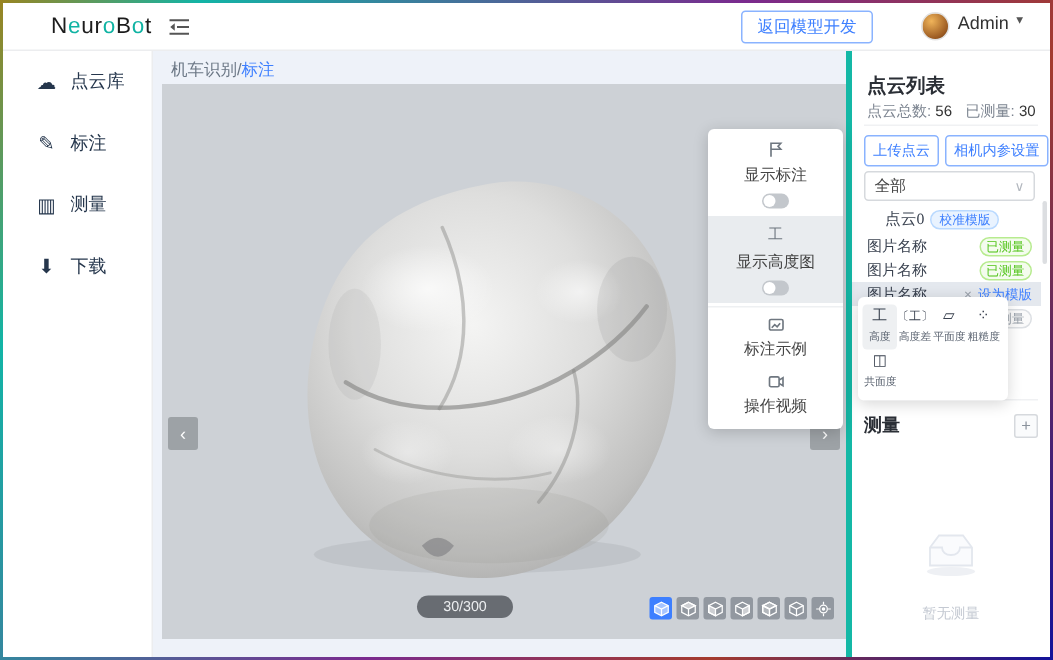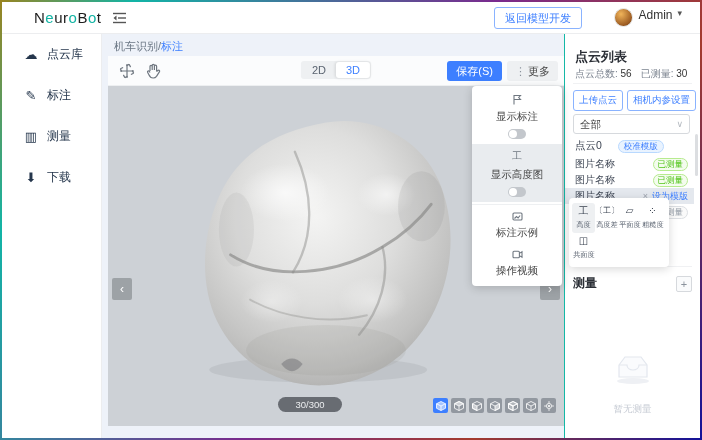--- a/index.html
+++ b/index.html
@@ -56,31 +56,31 @@
   
   .nav-ar { position:absolute; width:20px; height:22px; background:rgba(140,145,150,.75); border-radius:2px; color:#fff;
     text-align:center; line-height:22px; font-size:12px; cursor:pointer; top:192px; }
   .pager { position:absolute; bottom:14px; left:50%; transform:translateX(-58px); width:64px; height:15px; border-radius:8px;
     background:rgba(75,80,86,.78); color:#eceef0; font-size:9.5px; text-align:center; line-height:15px; }
   .views { position:absolute; bottom:13px; right:8px; display:flex; gap:3px; }
   .vbtn { width:15px; height:15px; border-radius:2px; background:#9298a0; display:flex; align-items:center; justify-content:center; cursor:pointer; }
   .vbtn.on { background:#3d7fff; }
 
   
-  .panel { position:absolute; left:462px; top:0; width:136px; bottom:0; background:#fff; border-left:1px solid #14b8a6; }
+  .panel { position:absolute; left:462px; top:0; width:136px; bottom:0; background:#fff; border-left:4px solid #14b8a6; }
   .p-title { position:absolute; left:10px; top:14px; font-size:13px; font-weight:bold; color:#2b2f36; }
   .p-stats { position:absolute; left:10px; top:33px; font-size:10px; color:#7c8490; display:flex; gap:9px; }
   .p-stats b { color:#333; font-weight:normal; }
   .p-div1 { position:absolute; left:8px; right:8px; top:49px; height:1px; background:#f0f1f3; }
   .p-btns { position:absolute; left:8px; top:56px; display:flex; gap:4px; }
   .p-btns span { border:1px solid #8ab3ff; color:#3d7fff; font-size:9.5px; padding:3px 5px; border-radius:3px; white-space:nowrap; cursor:pointer; }
   .p-select { position:absolute; left:8px; right:10px; top:80px; height:20px; border:1px solid #d6d9dd; border-radius:3px;
     font-size:10.5px; color:#444; line-height:18px; padding:0 6px; cursor:pointer; background:#fff; }
   .p-select .chev { float:right; color:#b3b8bf; font-size:9px; }
-  .cloud-row { position:absolute; left:10px; top:105px; font-size:10.5px; color:#3a4250; display:flex; align-items:center; gap:16px; cursor:pointer; }
+  .cloud-row { position:absolute; left:22px; top:105px; font-size:10.5px; color:#3a4250; display:flex; align-items:center; gap:4px; cursor:pointer;font-family:Liberation Serif, serif; }
   .tag { font-size:8.5px; color:#3d7fff; background:#e9f3ff; border:1px solid #b9d9ff; border-radius:7px; padding:0 5px; line-height:11px; }
   .img-row { position:absolute; left:0; right:6px; height:16px; display:flex; align-items:center; padding:0 6px 0 10px;
     font-size:10px; color:#3a4250; cursor:pointer; }
   .img-row .nm { flex:1; }
   .img-row.sel { background:#e4e8ee; }
   .badge { font-size:8.5px; border-radius:7px; padding:0 4px; line-height:11px; }
   .badge.g { color:#52c41a; background:#f4fcee; border:1px solid #b7eb8f; }
   .badge.n { color:#98a0aa; background:#fafafa; border:1px solid #dcdfe3; }
   .xi { color:#9aa1ab; font-size:9px; margin-right:4px; cursor:pointer; }
   .setlink { color:#3d7fff; font-size:9px; cursor:pointer; white-space:nowrap; }
@@ -151,39 +151,20 @@
       <span>下载</span>
     </div>
   </div>
 
   <div class="main">
     <div class="crumb">
       <span>机车识别</span><span>/</span><span class="cur">标注</span>
     </div>
 
     <div class="card">
-      <div class="cardbar">
-        <span class="tool-ic" style="left:10px">
-          <svg viewBox="0 0 18 18" width="18" height="18" fill="none" stroke="currentColor" stroke-width="1.2">
-                <path d="M9 2 v14 M2 9 h14"></path>
-                <path d="M9 2 l-2.2 2.2 M9 2 l2.2 2.2 M9 16 l-2.2 -2.2 M9 16 l2.2 -2.2 M2 9 l2.2 -2.2 M2 9 l2.2 2.2 M16 9 l-2.2 -2.2 M16 9 l-2.2 2.2" transform="rotate(18 9 9)"></path>
-              </svg>
-        </span>
-        <span class="tool-ic" style="left:36px">
-          <svg viewBox="0 0 18 18" width="18" height="18" fill="none" stroke="currentColor" stroke-width="1.2">
-                <path d="M6 9 V4.5 a1.1 1.1 0 0 1 2.2 0 V8 M8.2 8 V3.4 a1.1 1.1 0 0 1 2.2 0 V8 M10.4 8 V4.2 a1.1 1.1 0 0 1 2.2 0 V9.5 M12.6 9.5 l1.6-1.2 a1 1 0 0 1 1.3 1.4 l-3 4.6 a4 4 0 0 1-3.4 1.7 c-2.4 0-3.3-1-4.2-3.2 L3.6 10.3 a1 1 0 0 1 1.7-1 L6 10.5"></path>
-              </svg>
-        </span>
-        <div class="seg">
-          <span>2D</span>
-          <span class="on">3D</span>
-        </div>
-        <button class="save-btn">保存(S)</button>
-        <button class="more-btn"><i>⋮</i><span>更多</span></button>
-      </div>
 
       <div class="menu">
         <div class="menu-row">
           <span class="mic">
             <svg viewBox="0 0 10 11" width="10" height="11" fill="none" stroke="currentColor" stroke-width="1.1">
                   <path d="M2 1 v9.5 M2 1.5 h6.5 l-1.8 2 1.8 2 H2"></path>
                 </svg>
           </span>
           <span class="lbl">显示标注</span>
           <span class="switch"></span>

